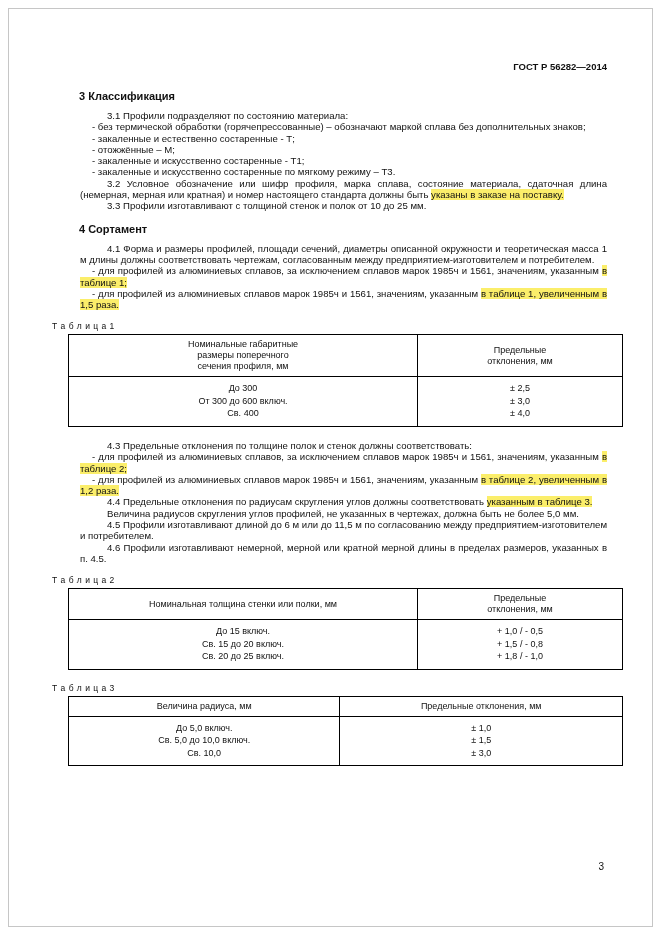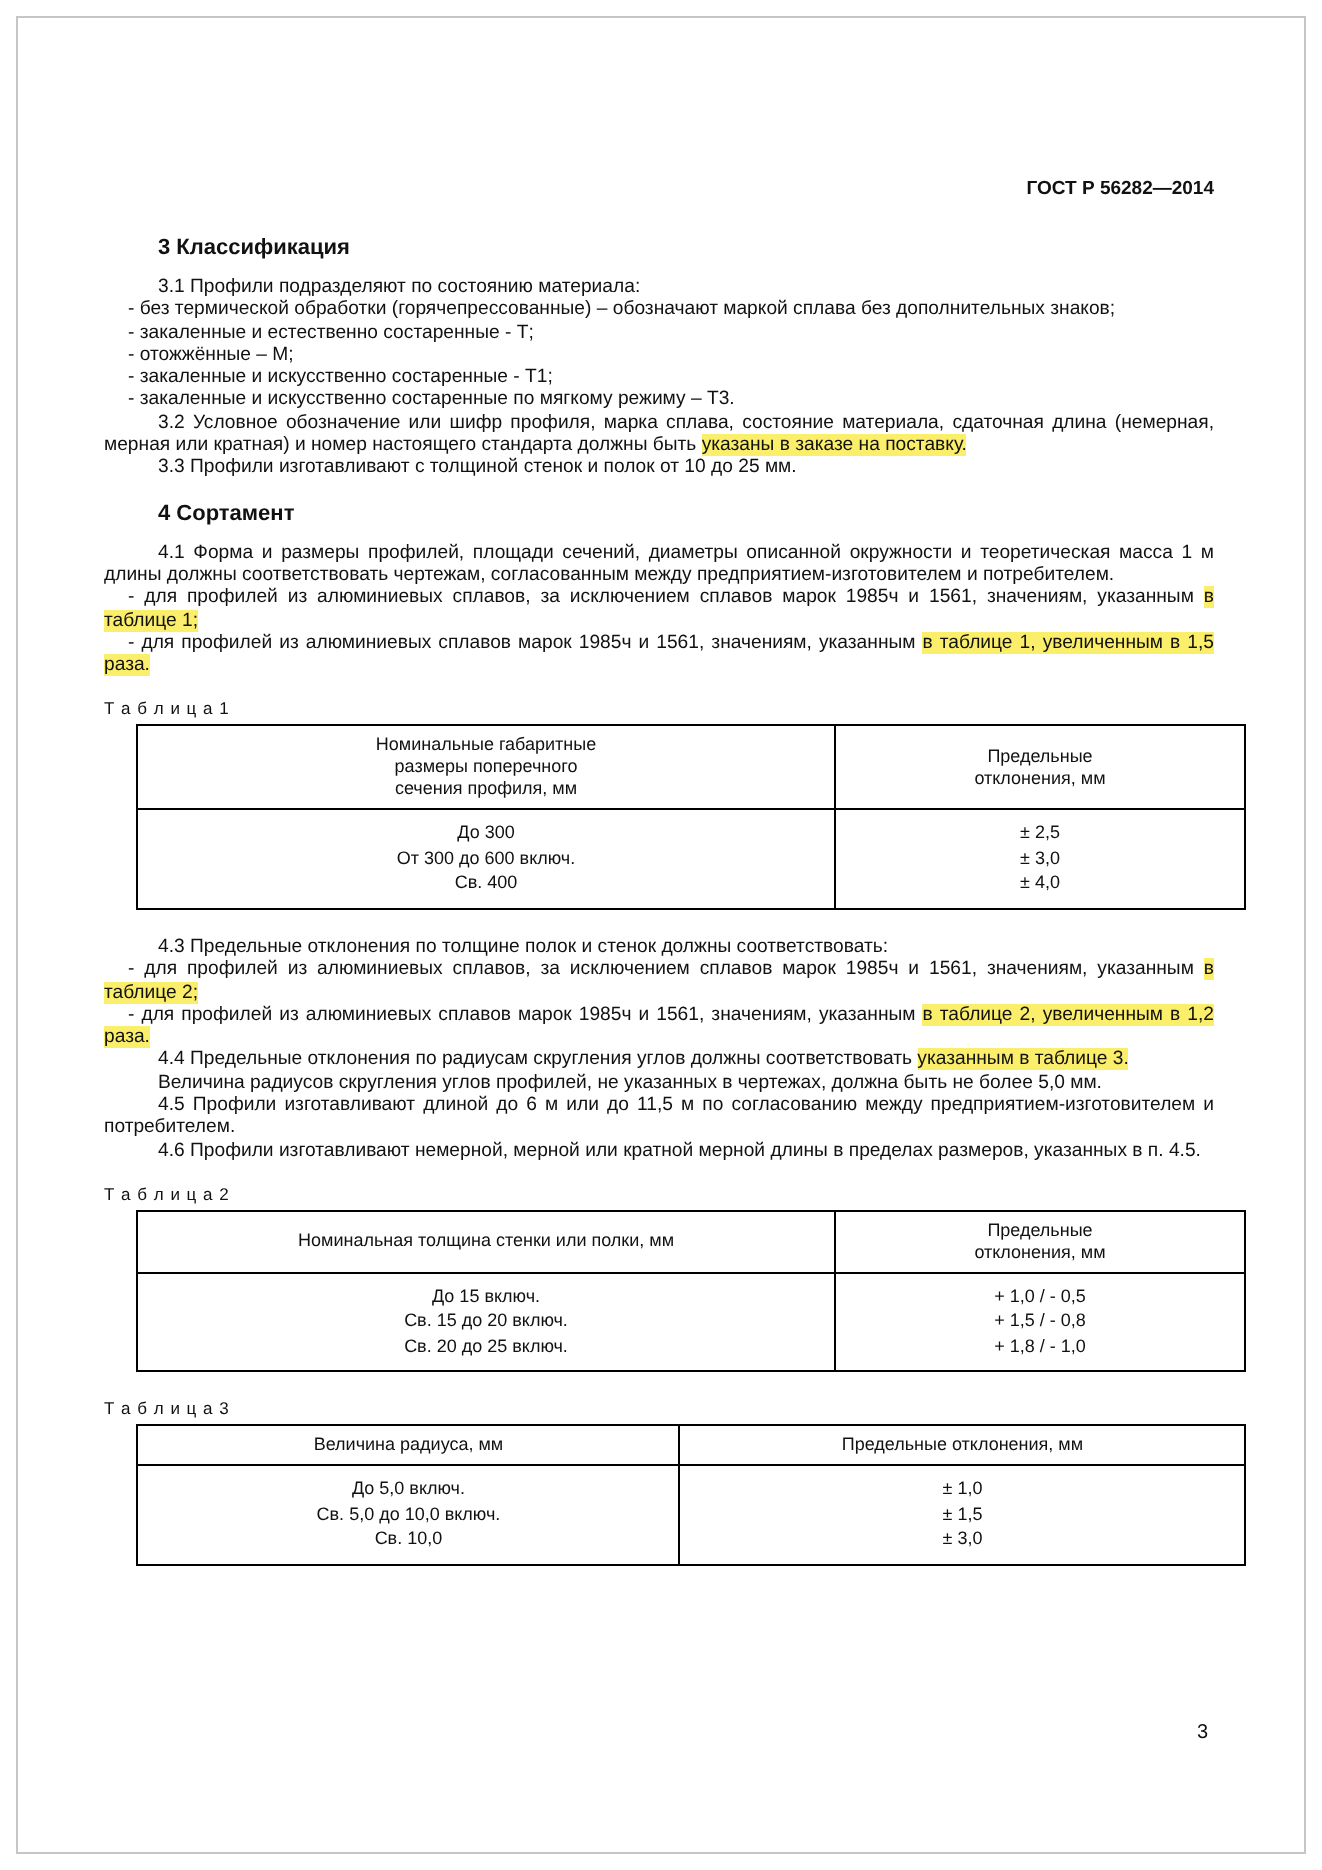--- a/index.html
+++ b/index.html
@@ -1,25 +1,25 @@
 <!DOCTYPE html>
 <html lang="ru" style="--highlight_yellow: #fbee6a;"><head>
 <meta charset="utf-8">
 <style>
   * { margin:0; padding:0; box-sizing:border-box; }
   html,body { width:661px; height:935px; background:#ffffff; }
   body { font-family:"Liberation Sans", sans-serif; color:#111; position:relative; }
   .page {
     position:absolute; left:8px; top:8px; width:645px; height:919px;
     border:1px solid #c6c6c6; background:#fff;
-    padding:80px 45px 0 43px;
+    padding:52px 45px 0 43px;
   }
   .doc-header { text-align:right; font-weight:bold; font-size:9.5px; margin-bottom:18px; }
   h2.sec { font-size:11px; font-weight:bold; margin:11px 0 8px 27px; }
-  p { font-size:9.6px; line-height:11.3px; text-align:justify; }
+  p { font-size:9.6px; line-height:11.3px; text-align:justify;margin-left:28px; }
   p.ind { text-indent:27px; }
   p.bullet { text-indent:12px; }
   .hl { background: var(--highlight_yellow, #fbee6a); }
   .tcaption { font-size:8.5px; margin:11px 0 3px; letter-spacing:0.5px; }
   table.gtable { width:100%; border-collapse:collapse; margin:0 0 13px 16px; table-layout:fixed; }
   table.gtable th, table.gtable td { border:1px solid #000; text-align:center; vertical-align:middle; }
   table.gtable th { font-weight:normal; font-size:9px; line-height:11px; padding:4px 6px; }
   table.gtable td { font-size:9px; padding:5px 6px 6px; vertical-align:top; }
   table.gtable td .cline { line-height:12.5px; }
   .pre { white-space:pre-line; }

